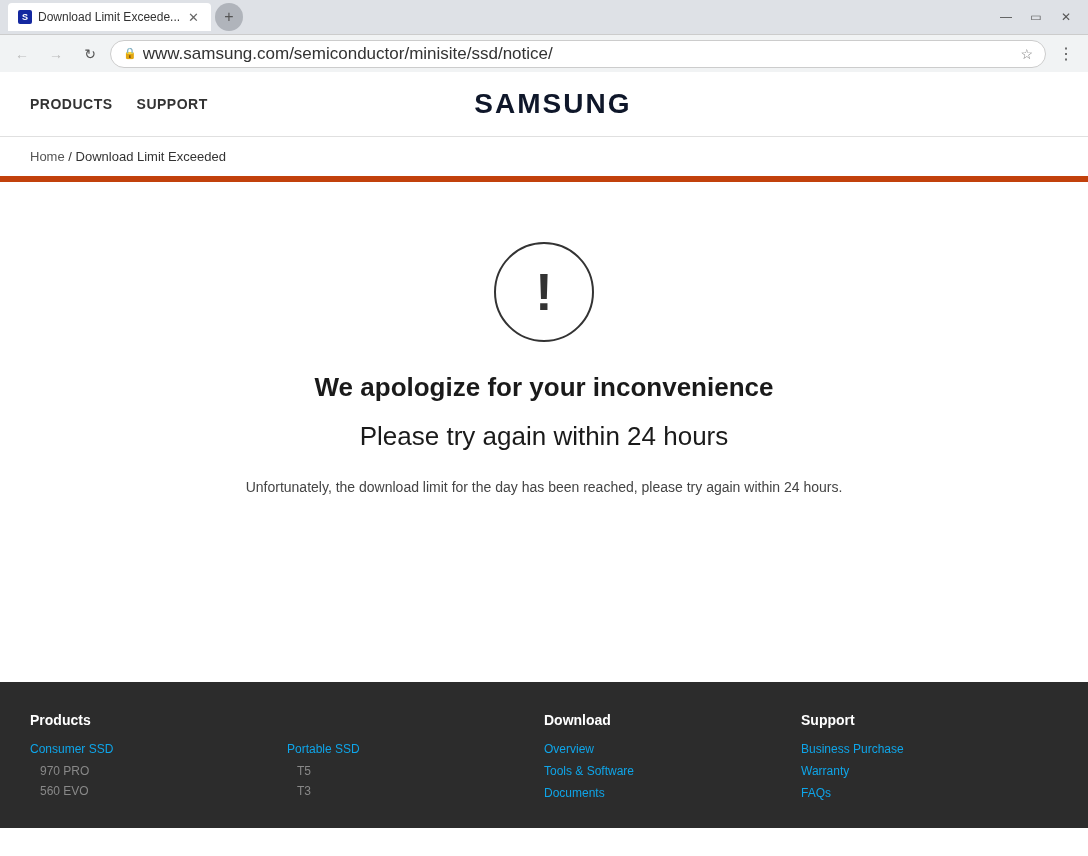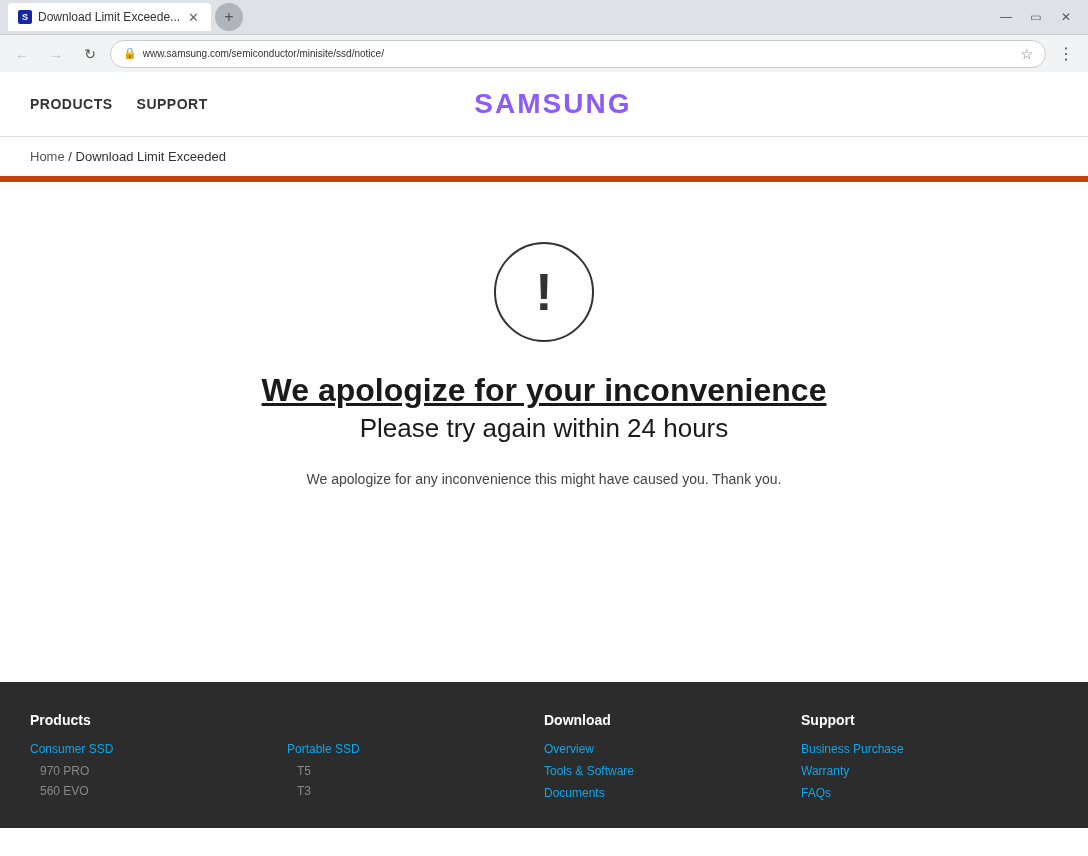--- a/index.html
+++ b/index.html
@@ -114,21 +114,21 @@
       color: #333;
     }
     .address-bar .lock-icon {
       color: #555;
       font-size: 11px;
     }
     .address-url {
       flex: 1;
       white-space: nowrap;
       overflow: hidden;
-      font-size: 10px;
+      font-size: 17px;
     }
     .address-star {
       color: #777;
       font-size: 14px;
       cursor: pointer;
     }
     .toolbar-menu {
       width: 28px;
       height: 28px;
       display: flex; align-items: center; justify-content: center;
@@ -168,21 +168,21 @@
       text-decoration: none;
       color: #333;
       font-size: 14px;
       font-weight: 600;
       letter-spacing: 0.5px;
     }
     .site-logo {
       font-size: 28px;
       font-weight: 700;
       letter-spacing: 2px;
-      color: #8b5cf6;
+      color: #0f172a;
       font-family: 'Arial', sans-serif;
     }
     .header-right {
       width: 160px;
     }
 
     .breadcrumb {
       padding: 12px 30px;
       font-size: 13px;
       color: #555;
@@ -212,25 +212,24 @@
       margin: 0 auto 30px;
     }
     .error-exclamation {
       font-size: 52px;
       font-weight: 700;
       color: #333;
       line-height: 1;
       font-style: normal;
     }
     .error-title {
-      font-size: 32px;
+      font-size: 26px;
       font-weight: 700;
       color: #1a1a1a;
-      margin-bottom: 4px;
-      text-decoration: underline;
+      margin-bottom: 18px;
     }
     .error-subtitle {
       font-size: 26px;
       font-weight: 400;
       color: #1a1a1a;
       margin-bottom: 24px;
     }
     .error-desc {
       font-size: 14px;
       color: #444;
@@ -351,21 +350,21 @@
       <span>Download Limit Exceeded</span>
     </div>
 
     <main class="main-content">
       <div class="error-icon-container">
         <span class="error-exclamation">!</span>
       </div>
       <div class="error-title">We apologize for your inconvenience</div>
       <div class="error-subtitle">Please try again within 24 hours</div>
       <div class="error-desc">
-        <div>We apologize for any inconvenience this might have caused you. Thank you.</div>
+        <div>Unfortunately, the download limit for the day has been reached, please try again within 24 hours.</div>
       </div>
     </main>
 
     <footer class="site-footer">
       <div class="footer-columns">
 
         <div class="footer-col">
           <div class="footer-col-title">Products</div>
           <div class="footer-col-item">Consumer SSD</div>
           <div class="footer-col-sub">970 PRO</div>

